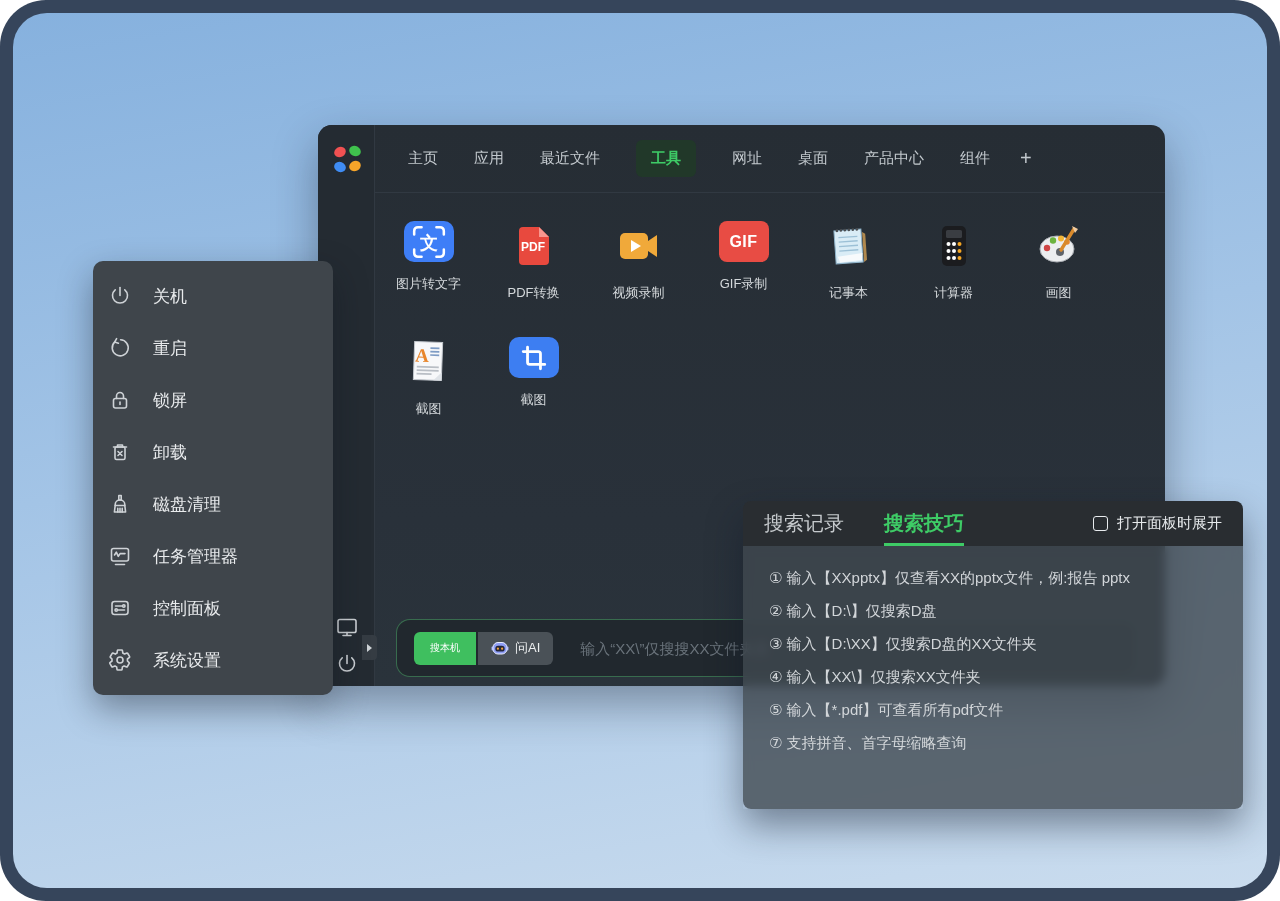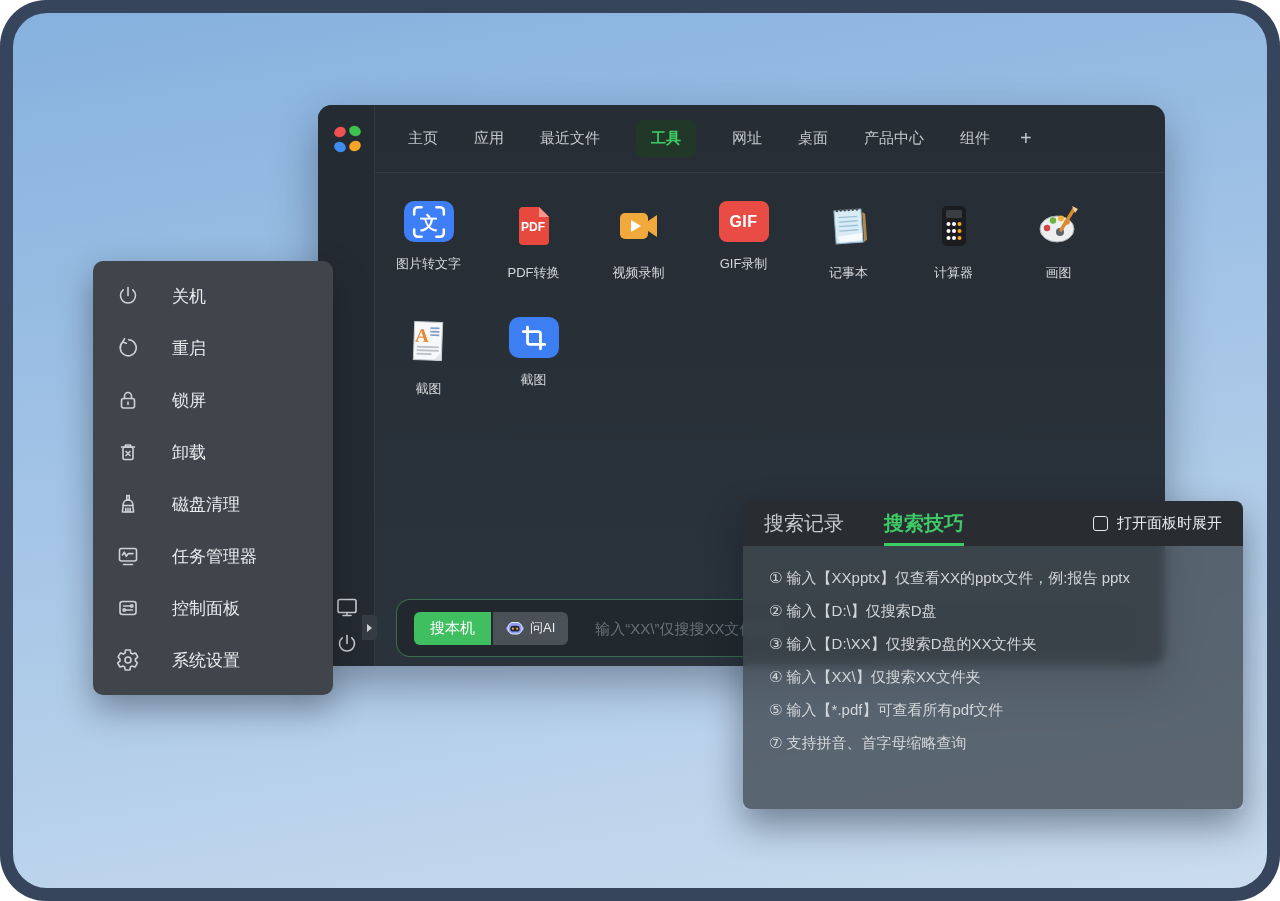--- a/index.html
+++ b/index.html
@@ -4,21 +4,21 @@
 <style>
   * { margin:0; padding:0; box-sizing:border-box; }
   html,body { width:1280px; height:901px; overflow:hidden; background:#fff;
     font-family:"Liberation Sans","DejaVu Sans",sans-serif; }
   .frame { position:absolute; inset:0; width:1280px; height:901px;
     background:#36455b; border-radius:46px; overflow:hidden; }
   .screen { position:absolute; inset:13px; border-radius:34px;
     background:linear-gradient(170deg,#86b1de 0%,#a3c4e6 45%,#cadcee 100%); overflow:hidden; }
 
   
-  .window { position:absolute; left:305px; top:92px; width:847px; height:561px;
+  .window { position:absolute; left:305px; top:112px; width:847px; height:561px;
     background:linear-gradient(180deg,#262d34 0%,#29313a 70%,#2a333b 100%);
     border-radius:14px; box-shadow:0 18px 44px rgba(20,30,45,.38); z-index:10; }
   .sidebar { position:absolute; left:0; top:0; bottom:0; width:57px;
     background:#242b32; border-right:1px solid #313942; border-radius:14px 0 0 14px; }
   .logo { position:absolute; left:16px; top:21px; width:27px; height:26px; }
   .petal { position:absolute; width:12px; height:10px; border-radius:50%; }
   .petal.red    { left:0; top:1px;  background:#f05152; transform:rotate(-28deg); }
   .petal.green  { right:0; top:0;   background:#3fc24d; transform:rotate(28deg); }
   .petal.blue   { left:0; bottom:0; background:#3f8cf3; transform:rotate(20deg); }
   .petal.orange { right:0; bottom:1px; background:#f7a529; transform:rotate(-28deg); }
@@ -44,34 +44,34 @@
     grid-template-columns:repeat(7,105px); grid-auto-rows:80px; row-gap:36px; }
   .tool { display:flex; flex-direction:column; align-items:center; padding-top:8px; }
   .tool-icon { width:50px; height:50px; display:flex; align-items:center; justify-content:center; }
   .tool-icon.badge { border-radius:10px; }
   .tool-label { margin-top:13px; font-size:13px; color:#d4d8db; }
 
   .search-wrap { position:absolute; left:78px; top:494px; width:742px; height:58px;
     border:1px solid rgba(79,176,109,.5); border-radius:14px; background:#21282e;
     display:flex; align-items:center; padding-left:17px; }
   .btn-local { height:33px; padding:0 16px; background:#3fbf5f; color:#fff;
-    font-size:15px; border:none; border-radius:6px 0 0 6px; display:flex; align-items:center; }
+    font-size:10px; border:none; border-radius:6px 0 0 6px; display:flex; align-items:center; }
   .btn-ai { height:33px; padding:0 13px; background:#4a5157; color:#eceeef;
     font-size:13px; border:none; border-radius:0 6px 6px 0; margin-left:2px;
     display:flex; align-items:center; gap:6px; }
   .search-input { flex:1; margin-left:27px; background:transparent; border:none;
     outline:none; font-size:15px; color:#aeb6bd;
     font-family:"Liberation Sans","DejaVu Sans",sans-serif; }
   .search-input::placeholder { color:#69727a; }
 
   
   .power-menu { position:absolute; left:80px; top:248px; width:240px; height:434px;
     background:#3f454b; border-radius:10px; box-shadow:0 14px 34px rgba(15,20,30,.4);
     padding-top:9px; z-index:30; }
-  .pm-item { height:52px; display:flex; align-items:center; gap:32px; padding-left:23px; }
+  .pm-item { height:52px; display:flex; align-items:center; gap:21px; padding-left:15px; }
   .pm-item svg { width:24px; height:24px; flex:0 0 24px; }
   .pm-label { font-size:17px; color:#e9ebed; }
 
   
   .tips-panel { position:absolute; left:730px; top:488px; width:500px; height:308px;
     border-radius:8px; overflow:hidden; box-shadow:0 16px 36px rgba(15,25,40,.45); z-index:20; }
   .tips-header { height:45px; background:#292d31; display:flex; align-items:center;
     padding:0 21px; }
   .tp-tab { font-size:20px; color:#c5c9cc; height:100%; display:flex; align-items:center; }
   .tp-tab.active { color:#3ecb66; font-weight:700; border-bottom:3px solid #3ecb66;

